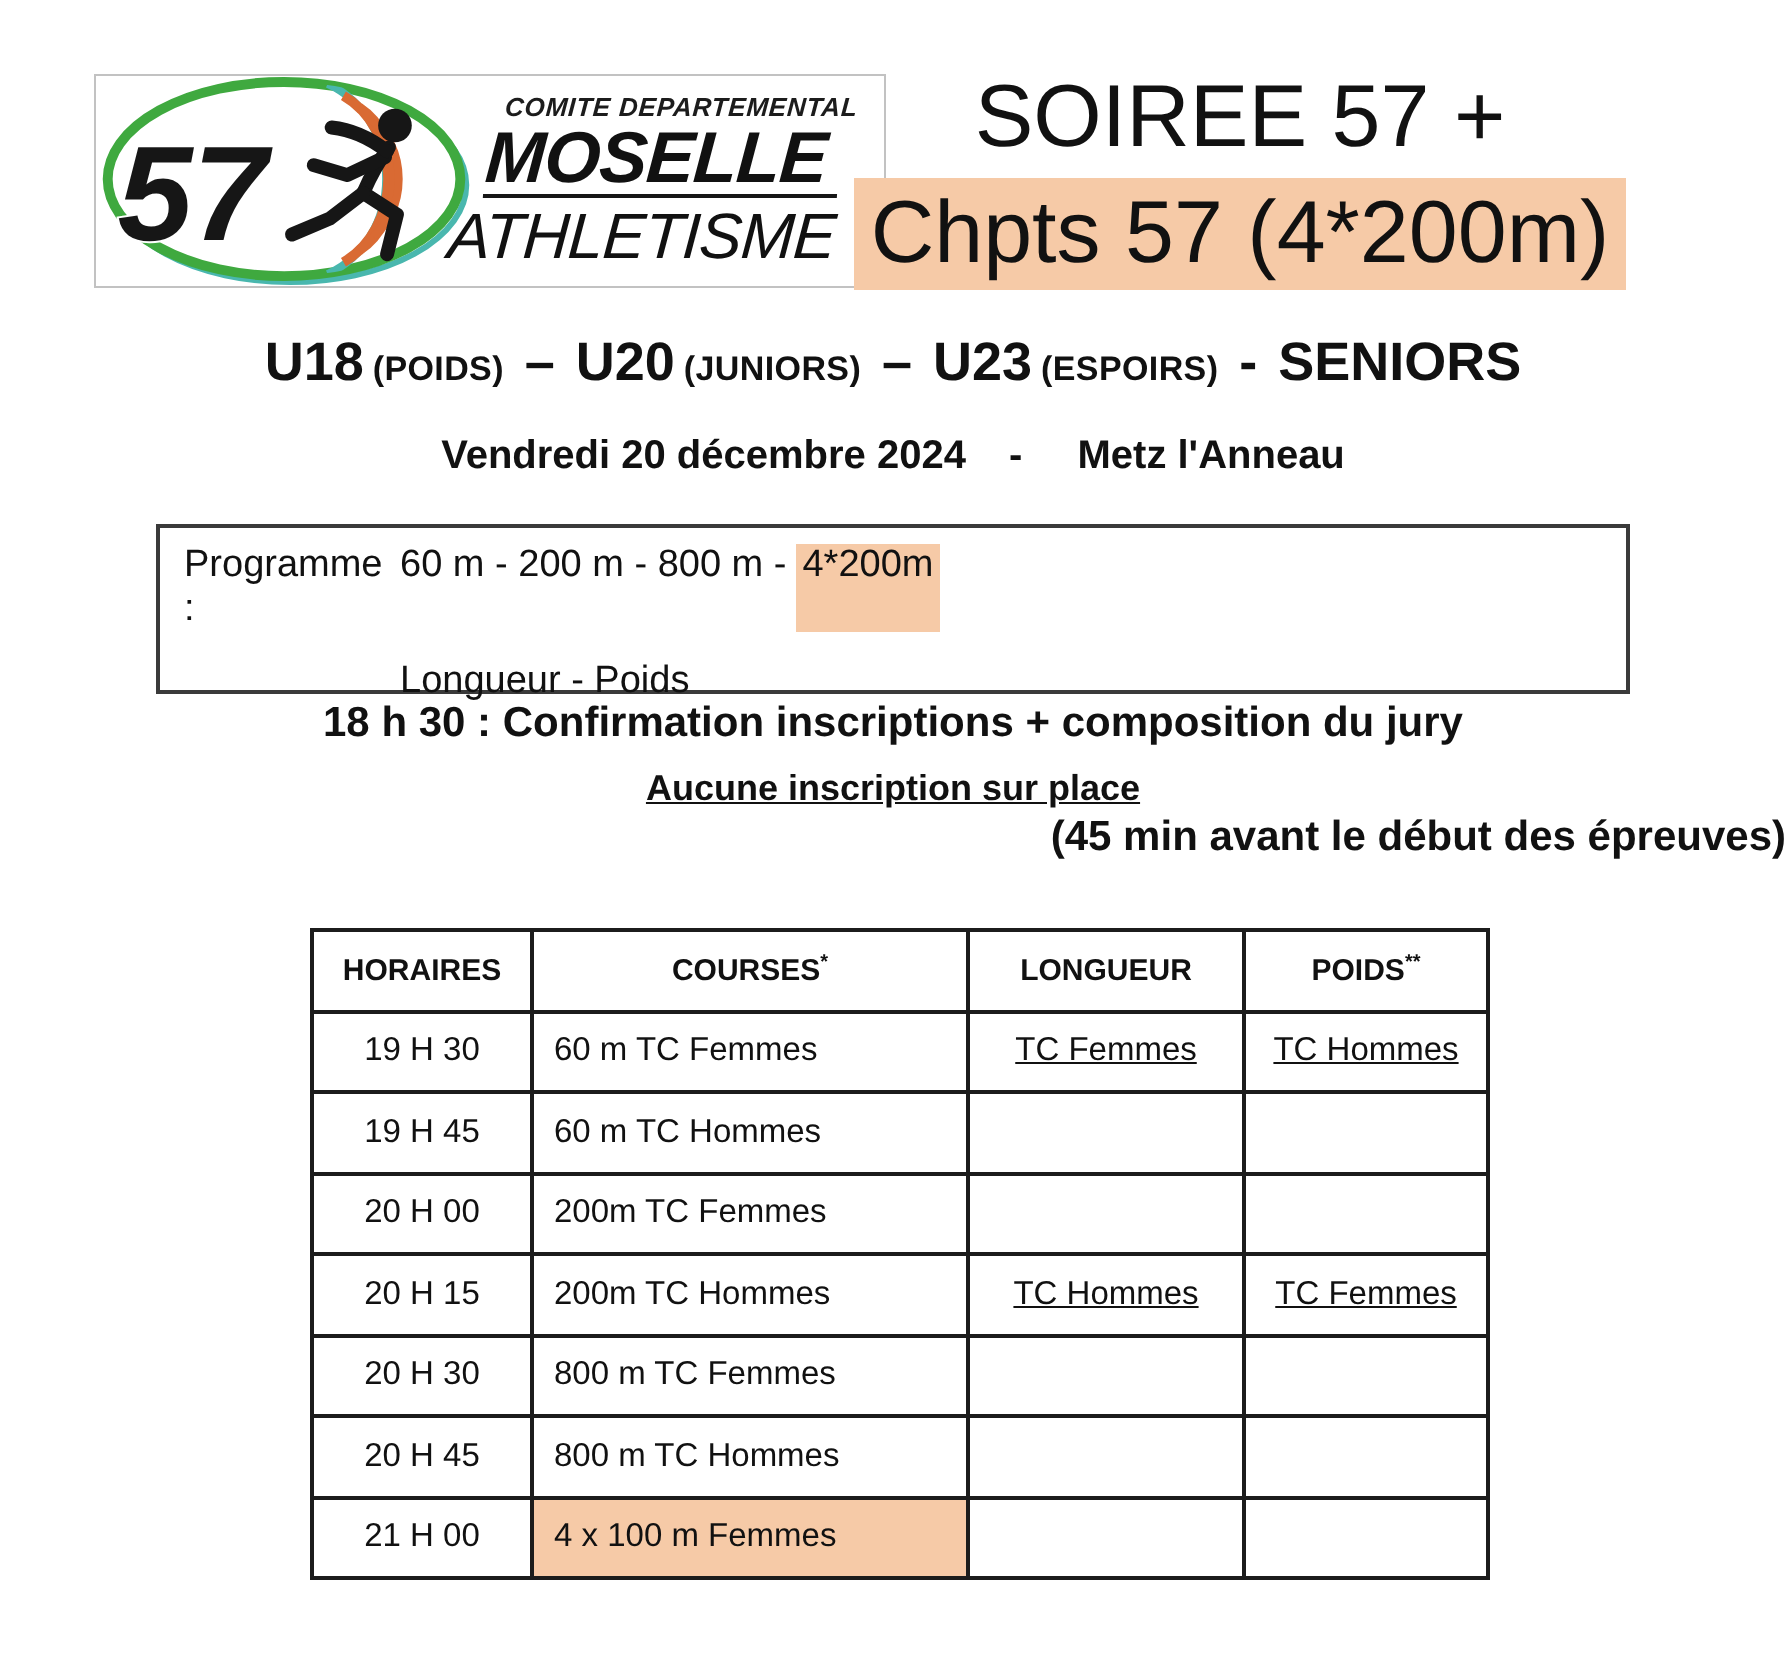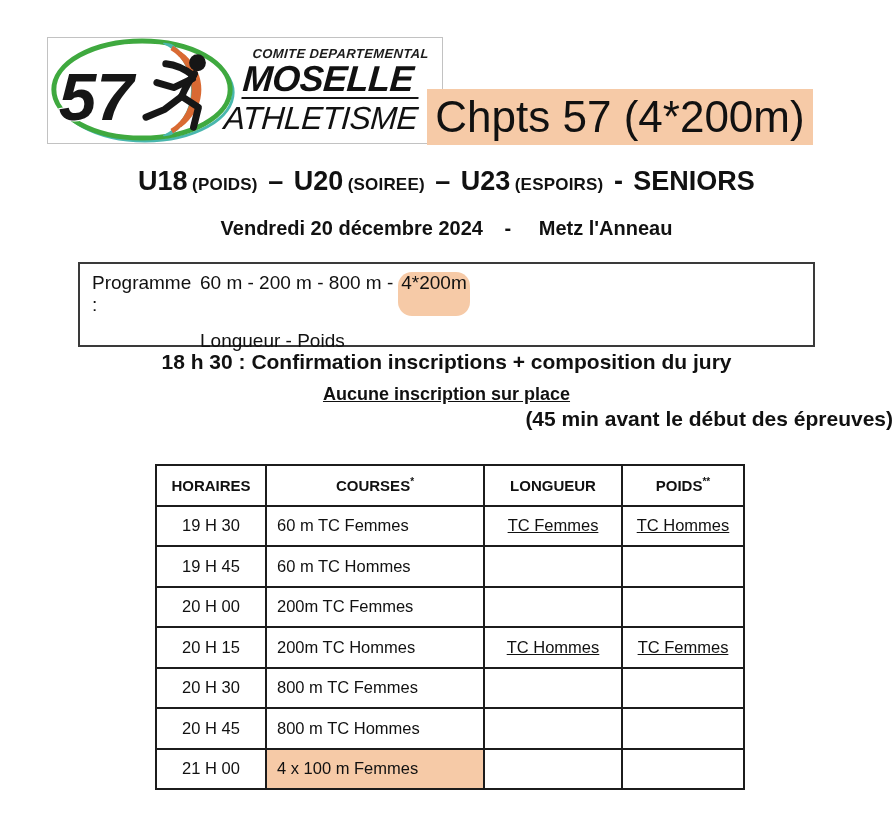--- a/index.html
+++ b/index.html
@@ -83,21 +83,21 @@
     position: absolute; left: 78px; top: 262px;
     width: 737px; height: 85px;
     border: 2px solid #3a3a3a;
     box-sizing: border-box;
     font-size: 19px;
   }
   .prog-row1 { display: flex; padding: 8px 0 0 12px; }
   .prog-label { flex: none; width: 108px; }
   .prog-highlight {
     background: var(--highlight, #f6caa7);
-    padding: 0 3px; margin-left: 5px; border-radius: 14px;
+    padding: 0 3px; margin-left: 5px;
   }
   .prog-row2 { margin: 14px 0 0 120px; }
 
   
   .info1 {
     position: absolute; left: 0; top: 350px; width: 100%;
     text-align: center; font-weight: 700; font-size: 21px; white-space: nowrap;
   }
   .info2 {
     position: absolute; left: 0; top: 384px; width: 100%;
@@ -165,28 +165,29 @@
         </g>
       </g>
     </svg>
     <div class="logo-text">
       <span class="logo-l1">COMITE DEPARTEMENTAL</span>
       <span class="logo-l2">MOSELLE</span>
       <span class="logo-l3">ATHLETISME</span>
     </div>
   </div>
 
+  <div class="title-line1">SOIREE 57 +</div>
   <div class="title-line2">Chpts 57 (4*200m)</div>
 
   <div class="categories">
     <span class="cat-big">U18</span>
     <span class="cat-small">(POIDS)</span>
     <span class="cat-sep">–</span>
     <span class="cat-big">U20</span>
-    <span class="cat-small">(SOIREE)</span>
+    <span class="cat-small">(JUNIORS)</span>
     <span class="cat-sep">–</span>
     <span class="cat-big">U23</span>
     <span class="cat-small">(ESPOIRS)</span>
     <span class="cat-sep">-</span>
     <span class="cat-big">SENIORS</span>
   </div>
 
   <div class="date-line">
     <span>Vendredi 20 décembre 2024</span>
     <span class="date-sep">-</span>

